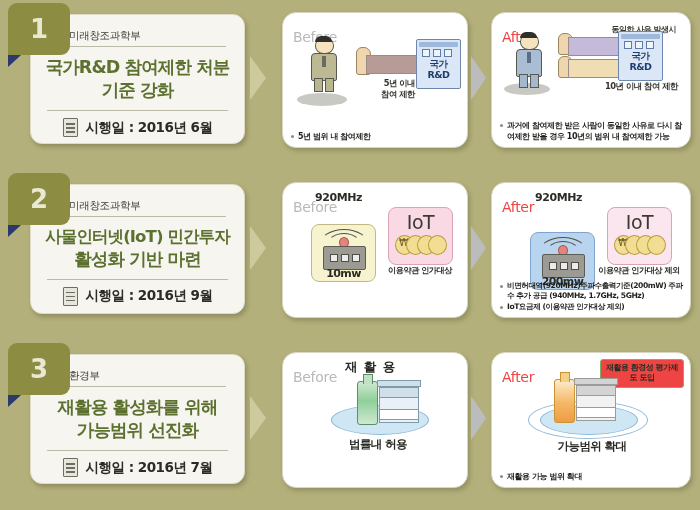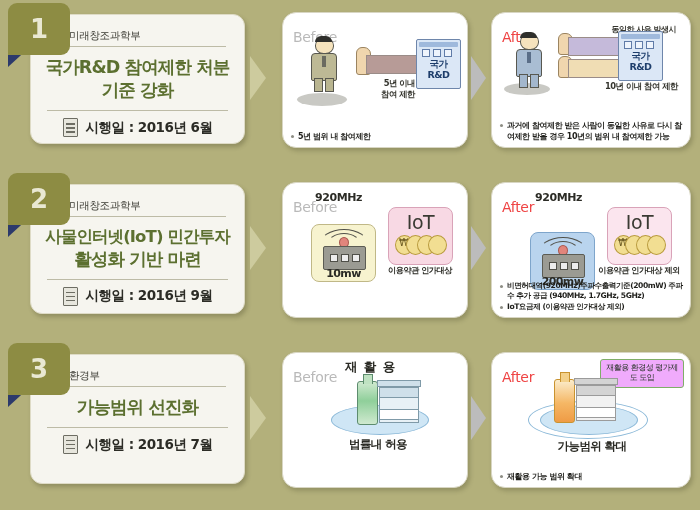--- a/index.html
+++ b/index.html
@@ -231,22 +231,22 @@
   .bottle .neck{
     position:absolute;left:5px;top:-8px;width:8px;height:9px;border:1.2px solid #5d8c6e;border-bottom:none;
   }
   .can{
     position:absolute;width:38px;height:38px;border:1.2px solid #7f9aa8;
   }
   .can .lid{position:absolute;left:-3px;right:-3px;top:-4px;height:5px;border:1.2px solid #7f9aa8;}
   .can .band{position:absolute;left:0;right:0;height:9px;border-top:1.2px solid #7f9aa8;border-bottom:1.2px solid #7f9aa8;}
   .callout{
     position:absolute;width:78px;
-    background:#f0abfc;border:1.2px solid #7fae68;border-radius:3px;
-    font-size:8px;color:#223022;font-weight:normal;text-align:center;
+    background:#ef4444;border:1.2px solid #7fae68;border-radius:3px;
+    font-size:8px;color:#223022;font-weight:bold;text-align:center;
     line-height:1.3;letter-spacing:-.5px;padding:3px 2px;
   }
   .arrow-green{
     position:absolute;width:0;height:0;
     border-left:10px solid transparent;border-right:10px solid transparent;
     border-top:14px solid #bfe3ae;
     transform:rotate(-35deg);
   }
   .bigcap{
     position:absolute;font-size:11.5px;font-weight:bold;color:#2b2b25;
@@ -441,20 +441,21 @@
 
 <div class="row">
 
   <div class="numtab-fold"></div>
   <div class="numtab">3</div>
 
   <div class="titlecard">
     <div class="ministry">환경부</div>
     <div class="tc-rule"></div>
     <div class="tc-title">
+      <div>재활용 활성화를 위해</div>
       <div>가능범위 선진화</div>
     </div>
     <div class="tc-rule2"></div>
     <div class="tc-date">
       <span class="doc-icon"></span>
       <span>시행일 : 2016년 7월</span>
     </div>
   </div>
 
   <div class="chev olive"></div>

